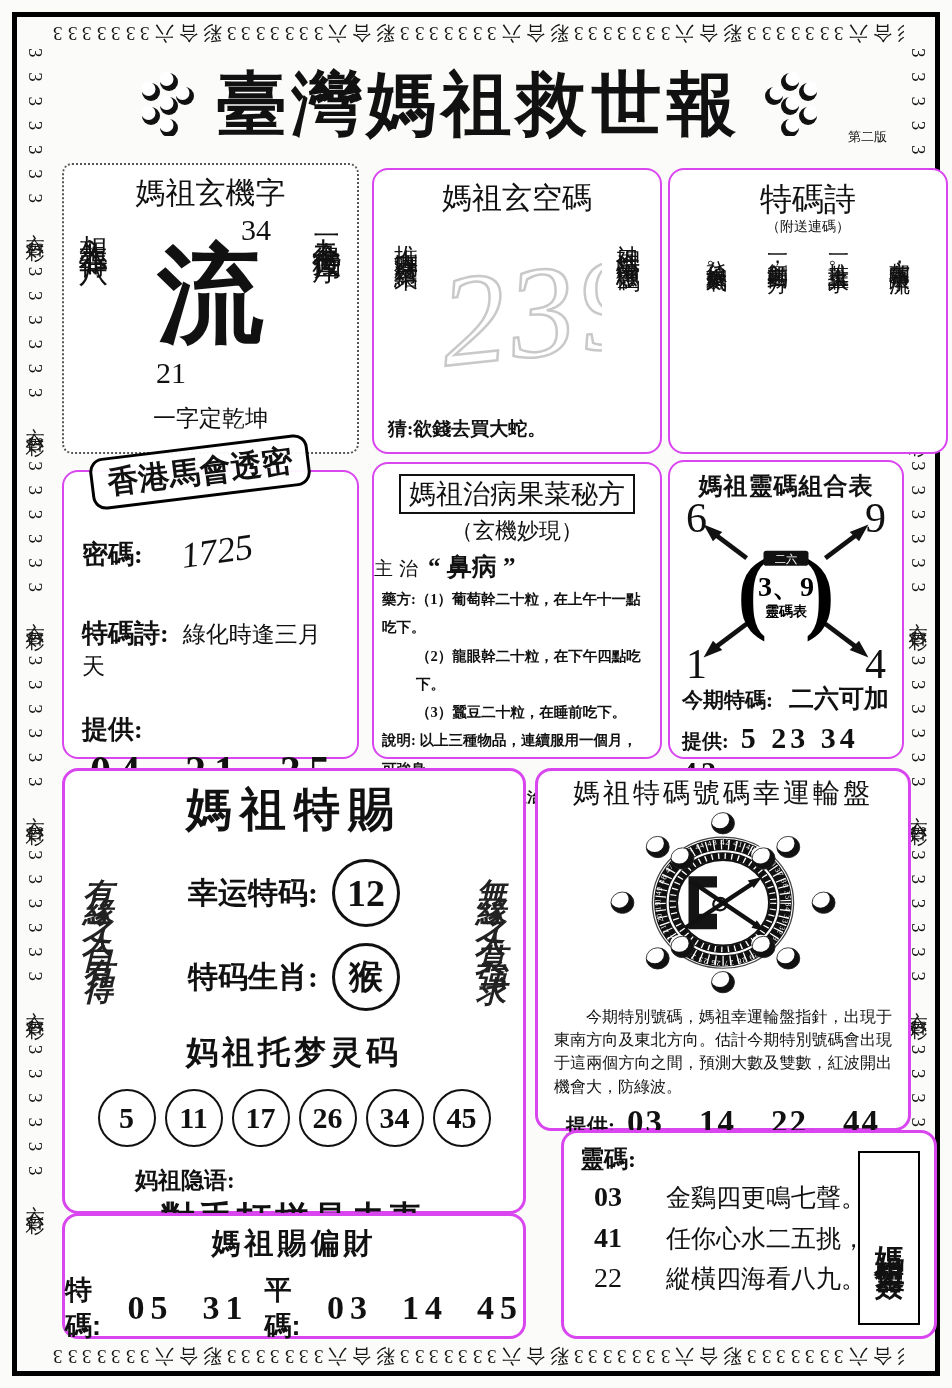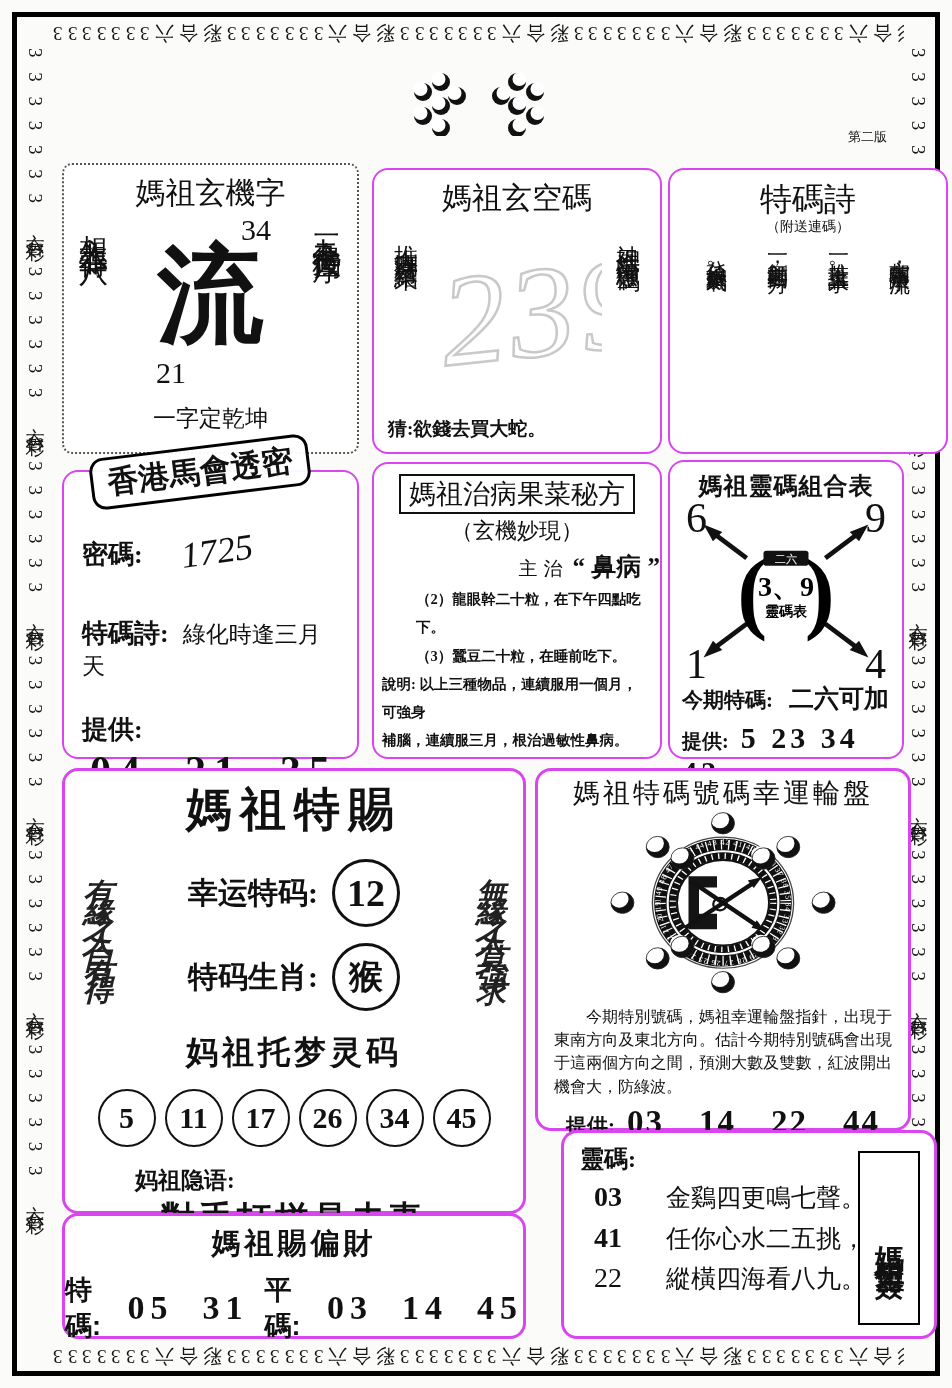--- a/index.html
+++ b/index.html
@@ -85,20 +85,21 @@
       <g transform="translate(12,20)">
             <circle r="9" fill="#111"></circle>
             <circle cx="-2.5" cy="-3" r="7" fill="#fff"></circle>
           </g>
       <g transform="translate(12,44)">
             <circle r="9" fill="#111"></circle>
             <circle cx="-2.5" cy="-3" r="7" fill="#fff"></circle>
           </g>
         </g>
     </svg>
+    <div class="main-title sans">臺灣媽祖救世報</div>
     <svg width="58" height="64" viewBox="0 0 58 64" style="transform:scaleX(-1)">
       <g>
           <g transform="translate(46,24)">
             <circle r="9" fill="#111"></circle>
             <circle cx="-2.5" cy="-3" r="7" fill="#fff"></circle>
           </g>
       <g transform="translate(30,10)">
             <circle r="9" fill="#111"></circle>
             <circle cx="-2.5" cy="-3" r="7" fill="#fff"></circle>
           </g>
@@ -168,25 +169,26 @@
       <div style="margin-top:30px;">
         <span class="lab" style="font-size:26px;">提供:</span>
         <span style="font-size:42px;font-weight:700;letter-spacing:8px;margin-left:8px;white-space:pre;">04  21  35</span>
       </div>
     </div>
   </div>
 
   <div class="box" id="box-recipe" style="left:372px;top:462px;width:286px;height:293px;">
     <div class="rtitle">媽祖治病果菜秘方</div>
     <div style="text-align:center;font-size:22px;margin-top:2px;">（玄機妙現）</div>
-    <div style="text-align:right;margin-top:4px;">
+    <div style="text-align:left;margin-top:4px;">
       <span style="font-size:19px;letter-spacing:6px;">主治</span>
       <span style="font-size:25px;font-weight:700;">“ 鼻病 ”</span>
     </div>
     <div class="rx">
+      <div><span>藥方:</span><span>（1）葡萄幹二十粒，在上午十一點吃下。</span></div>
       <div style="padding-left:34px;"><span>（2）龍眼幹二十粒，在下午四點吃下。</span></div>
       <div style="padding-left:34px;"><span>（3）蠶豆二十粒，在睡前吃下。</span></div>
       <div>說明: 以上三種物品，連續服用一個月，可強身</div>
       <div>補腦，連續服三月，根治過敏性鼻病。</div>
     </div>
   </div>
 
   <div class="box" id="box-combo" style="left:668px;top:460px;width:232px;height:295px;">
     <div class="bx-title sans" style="font-size:24px;font-weight:900;letter-spacing:1px;">媽祖靈碼組合表</div>
     <div style="position:relative;height:178px;margin-top:40px;">

